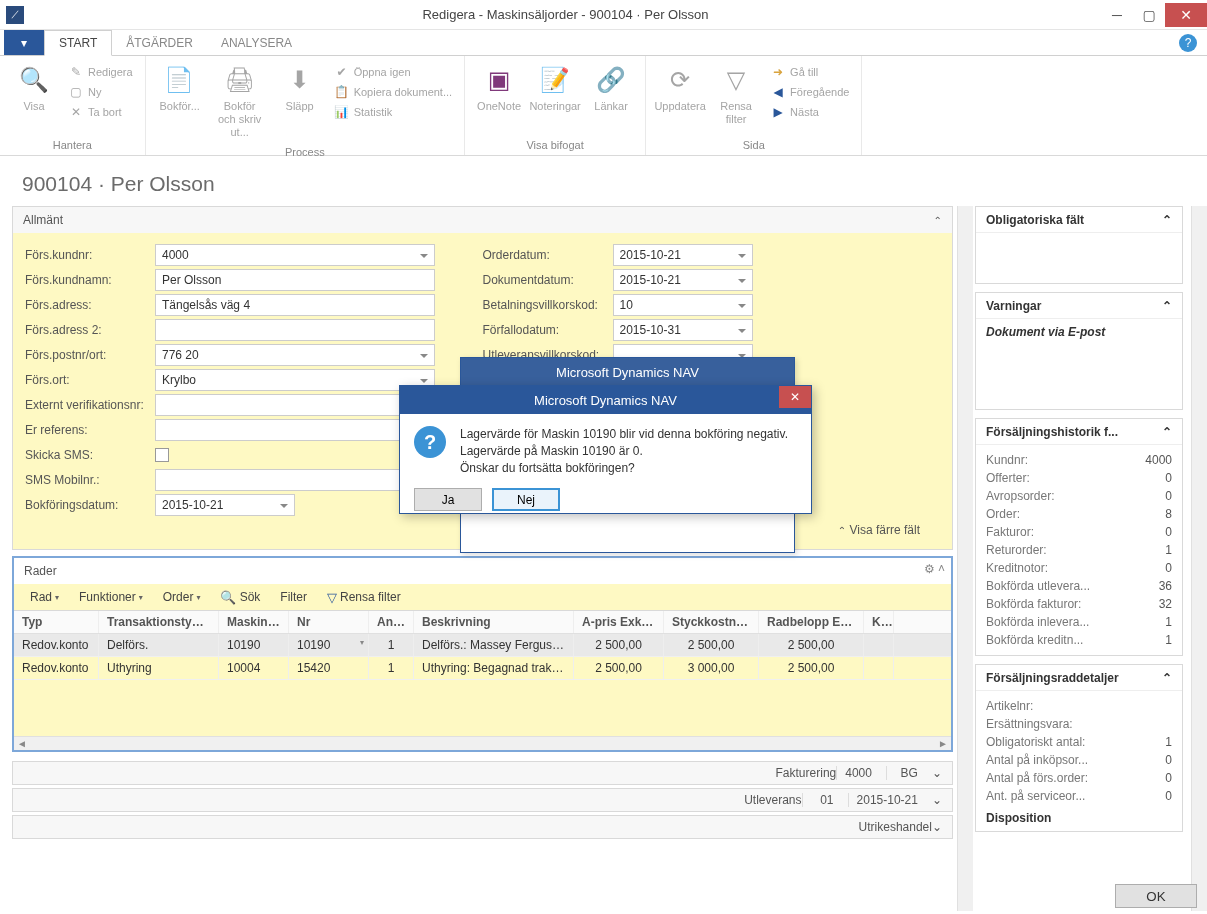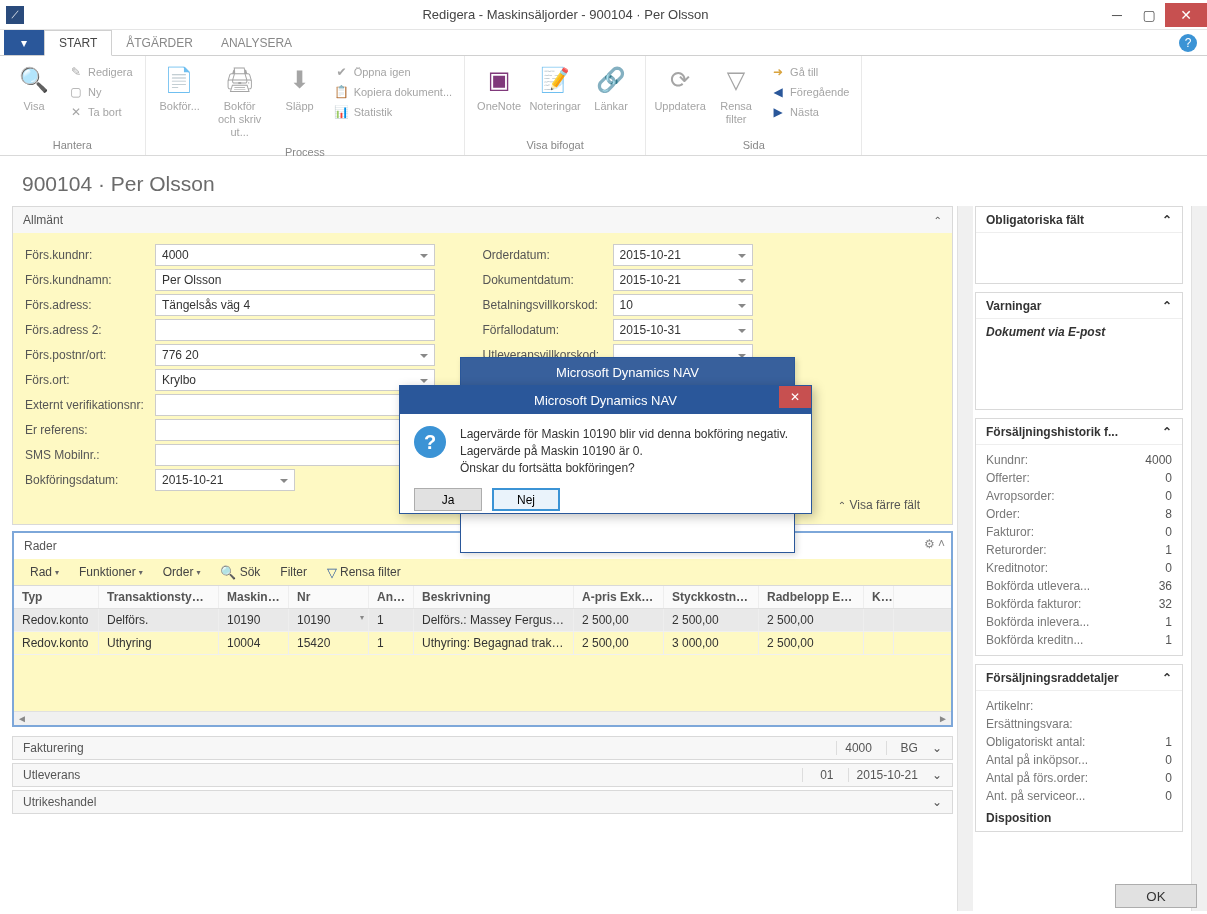--- a/index.html
+++ b/index.html
@@ -52,24 +52,24 @@
 .mini-toolbar .tbtn{padding:0 8px;cursor:pointer;display:flex;align-items:center;gap:3px;color:#444}
 .mini-toolbar .tbtn .caret{font-size:8px;color:#666}
 .mini-toolbar .icon-lead{color:#2a579a;font-size:13px}
 
 .tbl{border-top:1px solid #d9d9d9;font-size:12px}
 .thdr{display:flex;background:#fafafa;border-bottom:1px solid #e0e0e0}
 .th,.td{padding:4px 8px;border-right:1px solid #eee;overflow:hidden;white-space:nowrap;text-overflow:ellipsis}
 .th{color:#555;font-weight:bold}
 .tr{display:flex;border-bottom:1px solid #f0f0f0}
 .tr.sel{background:#e9e9e9}
-.num{text-align:left}
+.num{text-align:center}
 .hscroll{height:14px;background:#f0f0f0;border-top:1px solid #e0e0e0;display:flex;justify-content:space-between;color:#888;font-size:10px;align-items:center;padding:0 3px}
 
-.collap{height:24px;border:1px solid #d9d9d9;background:#f7f7f7;display:flex;align-items:center;padding:0 10px;justify-content:space-between;color:#555;margin-top:3px}
+.collap{height:24px;border:1px solid #d9d9d9;background:#f7f7f7;display:flex;align-items:center;padding:0 10px;justify-content:flex-end;color:#555;margin-top:3px}
 .collap .vals{display:flex;gap:6px;align-items:center}
 .collap .val{padding:0 8px;border-left:1px solid #ddd;text-align:right;min-width:40px}
 
 .fbox{border:1px solid #d9d9d9;margin-bottom:8px}
 .fbox-head{height:26px;display:flex;align-items:center;justify-content:space-between;padding:0 10px;background:#fff;color:#333;font-weight:bold;border-bottom:1px solid #eee;cursor:pointer}
 .fbox-body{padding:6px 10px}
 .frow2{display:flex;justify-content:space-between;padding:2px 0;color:#777}
 .frow2 .v{color:#555}
 .fbox-body.italic{font-style:italic;color:#333;font-weight:bold}
 
@@ -253,20 +253,24 @@
               </div>
             <div class="frow">
                 <label>Externt verifikationsnr:</label>
                 <div class="field"></div>
               </div>
             <div class="frow">
                 <label>Er referens:</label>
                 <div class="field"></div>
               </div>
             <div class="frow">
+                <label>Skicka SMS:</label>
+                <div class="checkbox"></div>
+              </div>
+            <div class="frow">
                 <label>SMS Mobilnr.:</label>
                 <div class="field"></div>
               </div>
             <div class="frow">
                 <label>Bokföringsdatum:</label>
                 <div class="field dd" style="max-width:140px">2015-10-21</div>
               </div>
           </div>
           <div class="col">
             <div class="frow">

